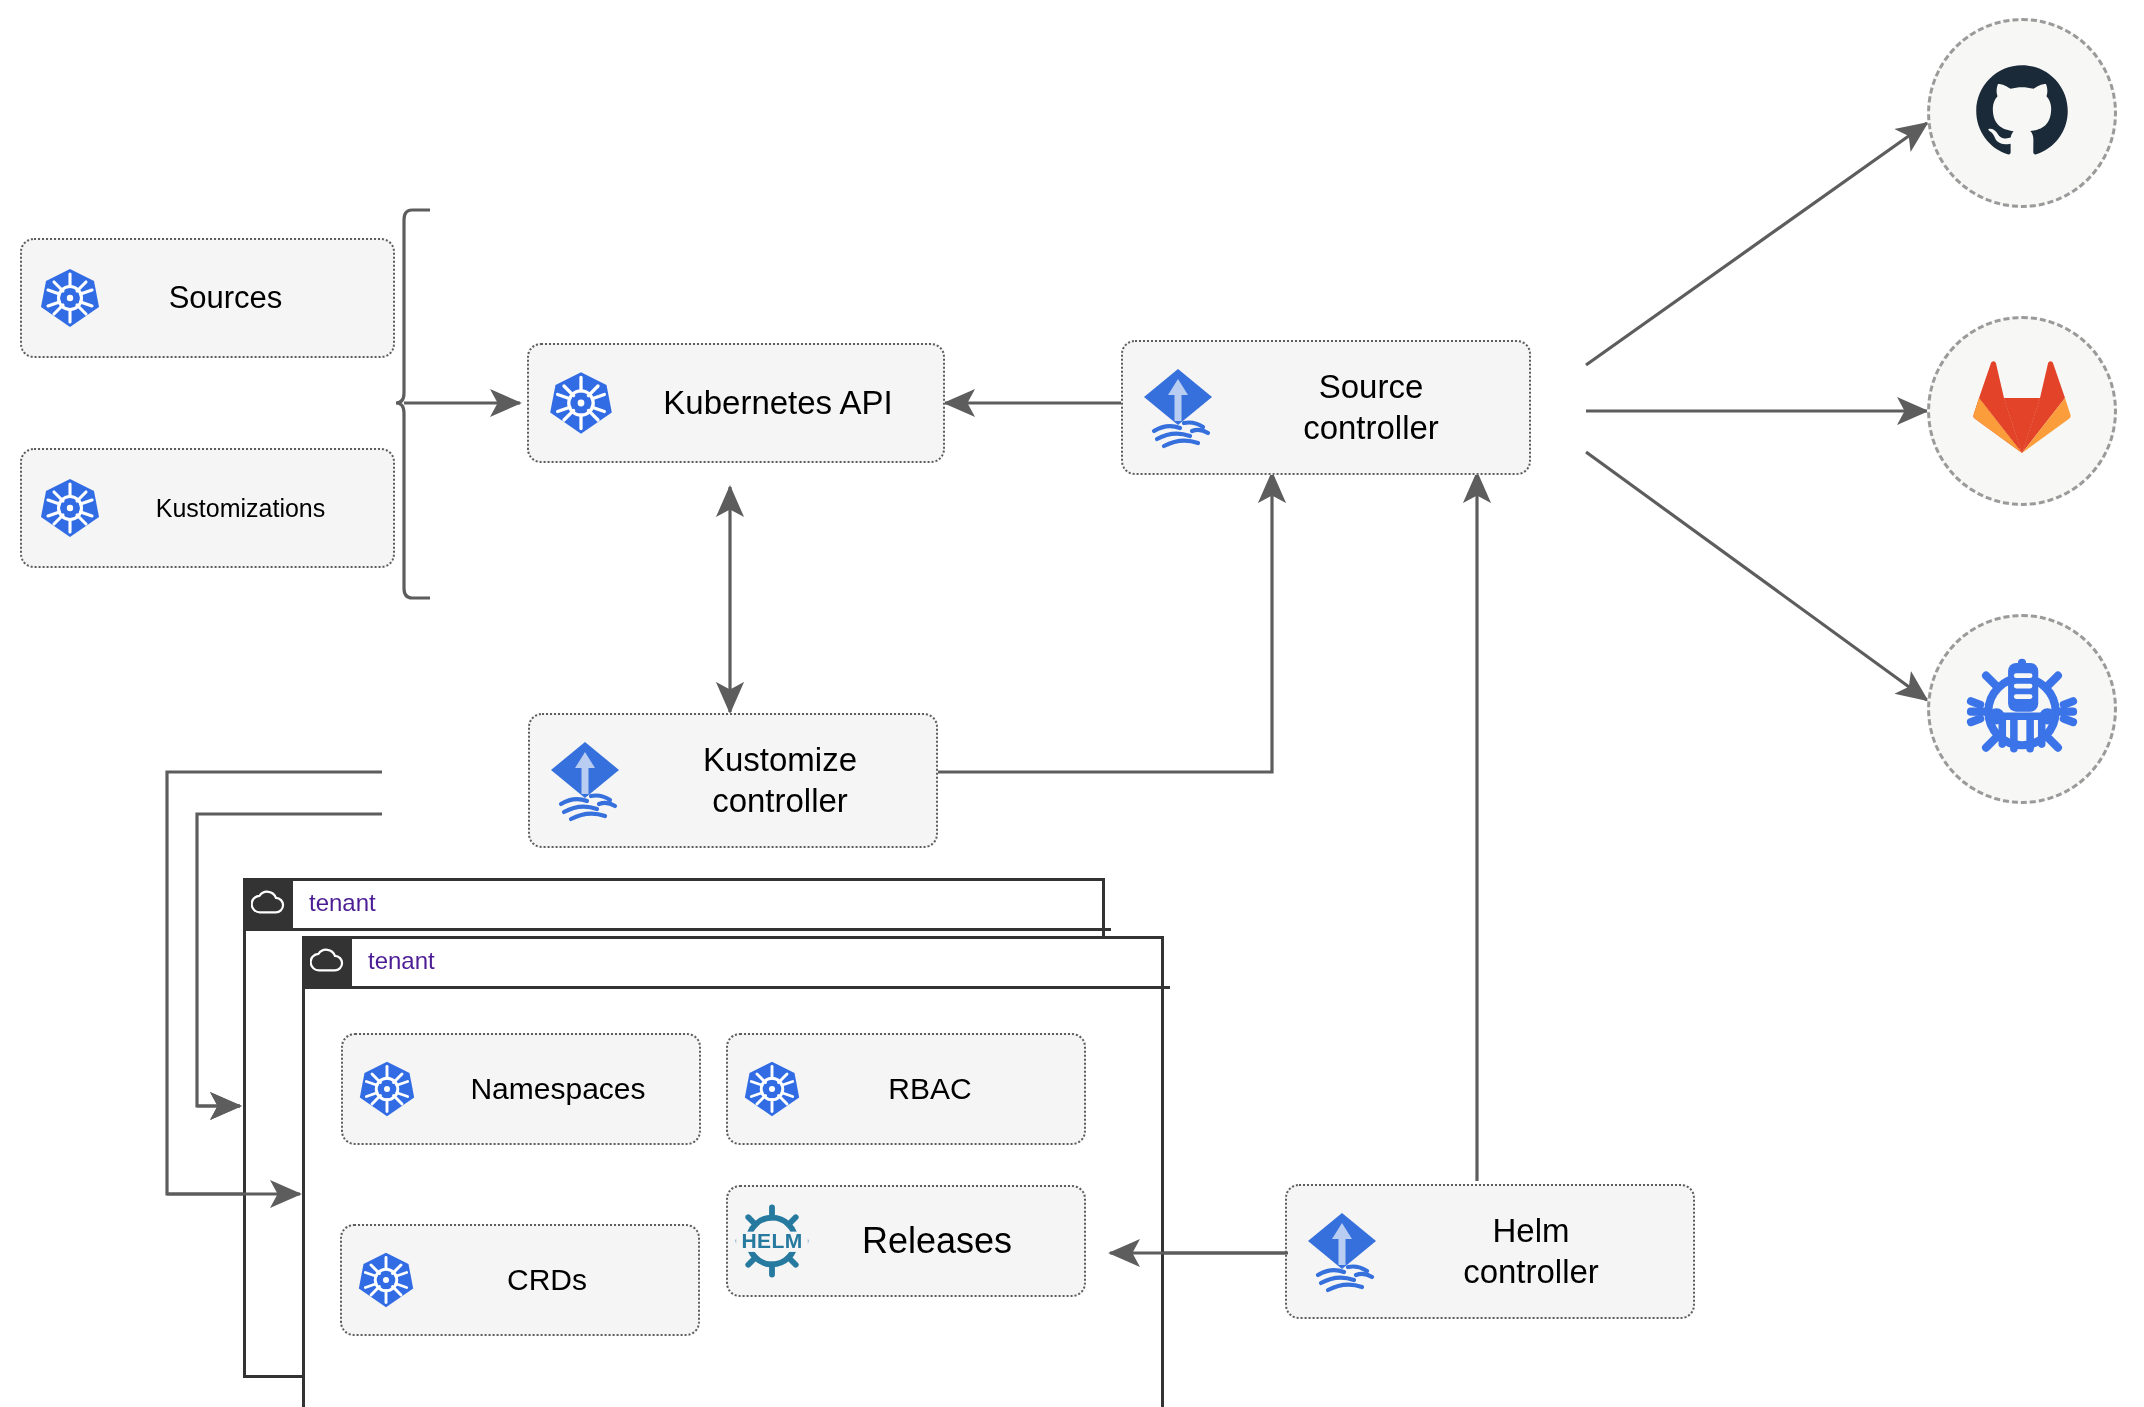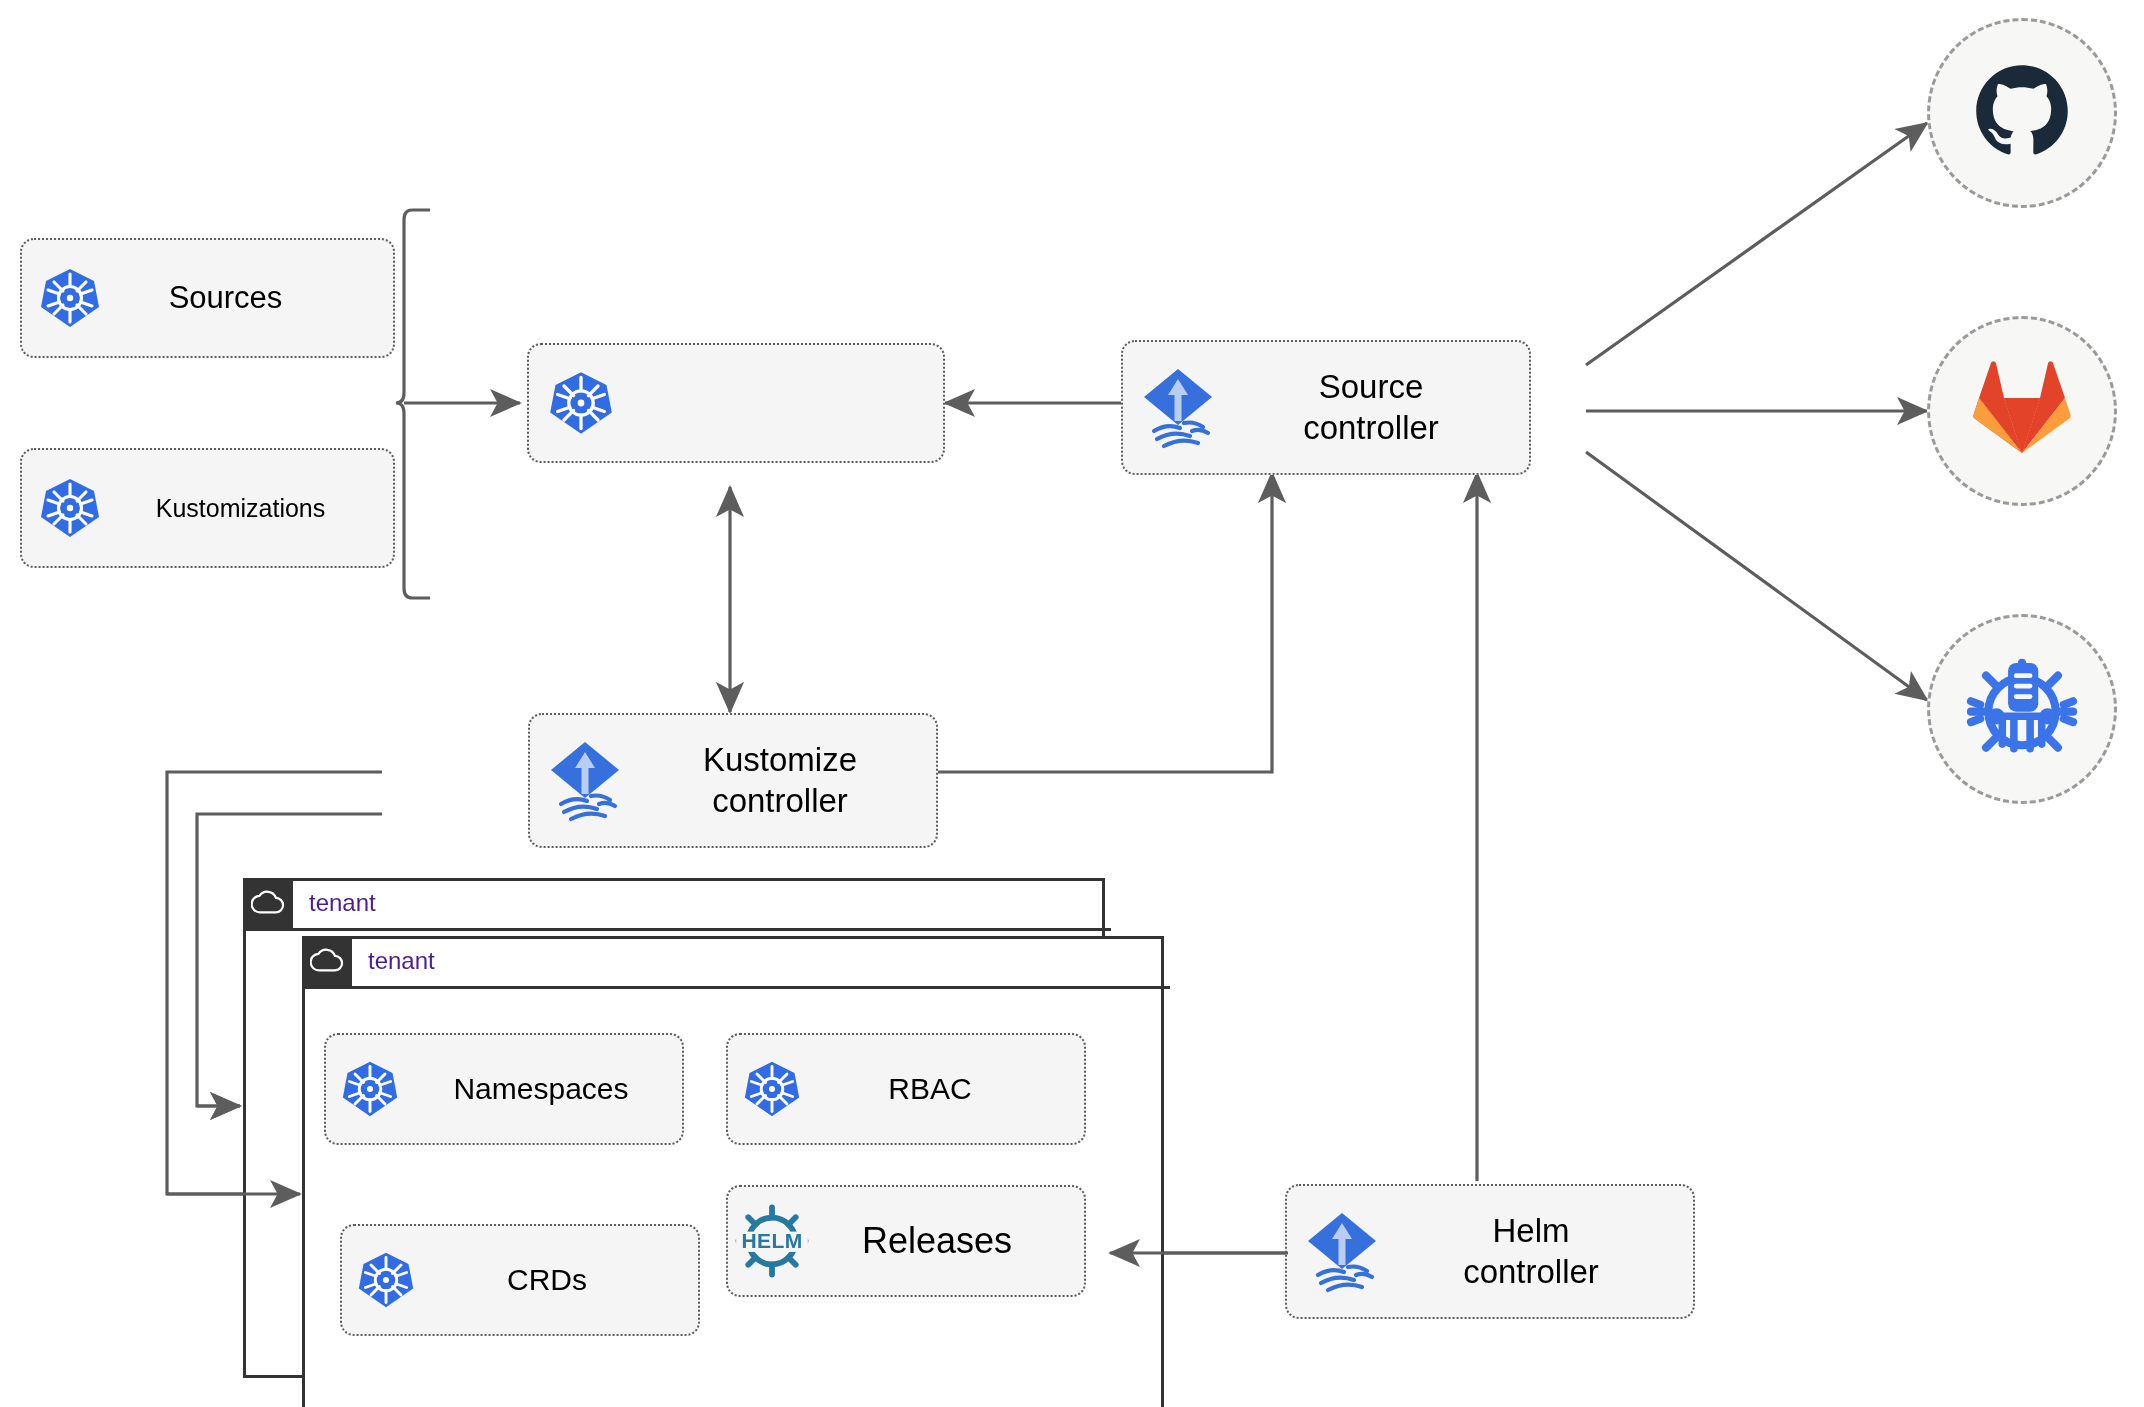--- a/index.html
+++ b/index.html
@@ -175,20 +175,21 @@
           <path d="M54 24 L42.5 28"></path>
             <path d="M21.5 36 L10 40"></path>
           <path d="M16 48 L25 39"></path>
             <path d="M39 25 L48 16"></path>
           <path d="M48 48 L39 39"></path>
             <path d="M25 25 L16 16"></path>
         </g>
         <circle cx="32" cy="32" r="3.2" fill="#fff"></circle>
       </svg>
     </span>
+    <span class="lbl" style="font-size:33px;padding-right:20px;">Kubernetes API</span>
   </div>
 
   <div class="node" style="left:1121px;top:340px;width:410px;height:135px;">
     <span class="ico" style="width:110px;">
       <svg width="76" height="86" viewBox="0 0 76 86">
         <polygon points="38,4 72,32 38,60 4,32" fill="#3670dd"></polygon>
         <path d="M38 14 L48 30 L41.5 30 L41.5 56 L34.5 56 L34.5 30 L28 30 Z" fill="#b9cdf2"></path>
         <g stroke="#3670dd" stroke-width="4.2" fill="none" stroke-linecap="round">
           <path d="M14 66 Q 27 58 40 63"></path>
           <path d="M17 74 Q 33 65 50 71"></path>
@@ -323,21 +324,21 @@
     <div class="tenant-tab">
       <span class="cloudbox">
         <svg width="34" height="26" viewBox="0 0 40 30">
           <path d="M11 26 h18 a8.5 8.5 0 0 0 0.4 -17 A11 11 0 0 0 10 6.5 A8 8 0 0 0 11 26 z" fill="none" stroke="#ffffff" stroke-width="2.6"></path>
         </svg>
       </span>
       <span class="tname">tenant</span>
     </div>
   </div>
 
-  <div class="node" style="left:324px;top:1033px;width:360px;height:112px;gap:8px;">
+  <div class="node" style="left:341px;top:1033px;width:360px;height:112px;gap:8px;">
     <span class="ico" style="width:88px;">
       <svg width="60" height="60" viewBox="0 0 64 64">
         <polygon points="32,3 56,15 61,41 32,61 3,41 8,15" fill="#326ce5"></polygon>
         <g fill="none" stroke="#fff" stroke-width="3.1" stroke-linecap="round">
           <circle cx="32" cy="32" r="11.5"></circle>
           <path d="M32 8 L32 20.5"></path>
             <path d="M32 43.5 L32 56"></path>
           <path d="M10 24 L21.5 28"></path>
             <path d="M42.5 36 L54 40"></path>
           <path d="M54 24 L42.5 28"></path>

